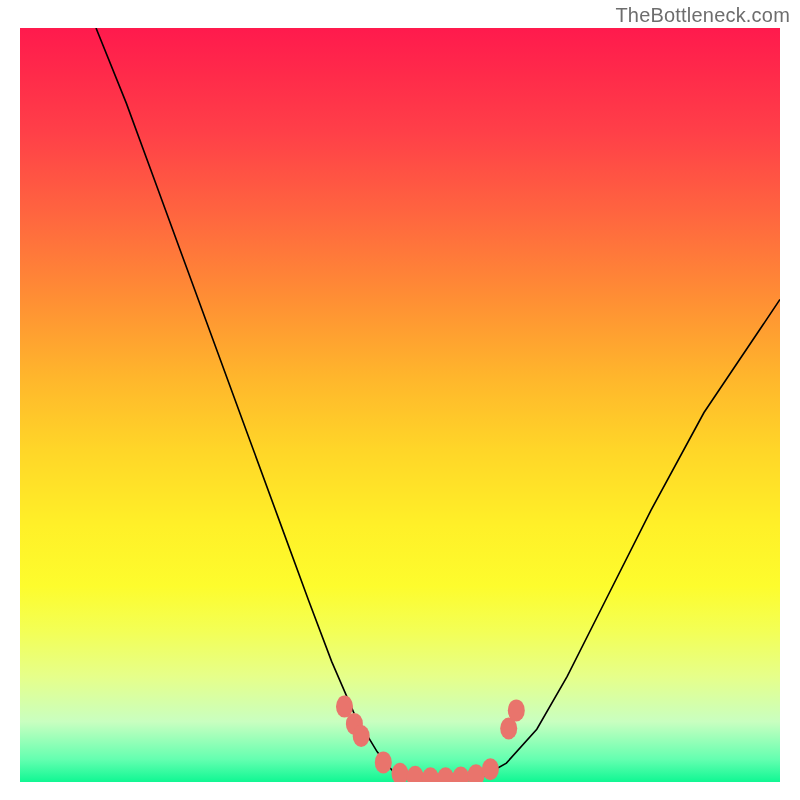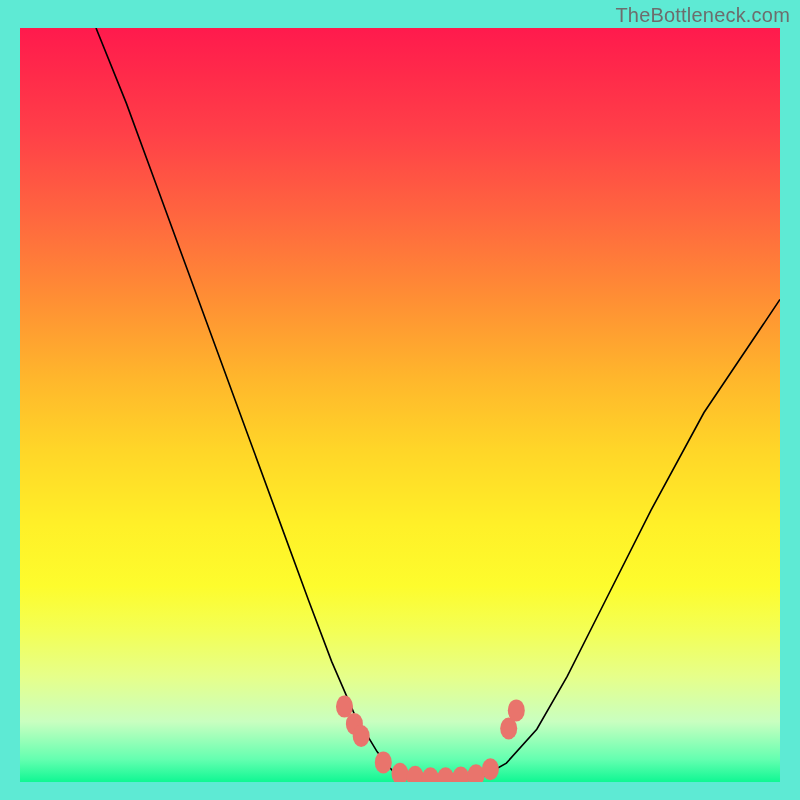--- a/index.html
+++ b/index.html
@@ -8,21 +8,21 @@
     width: 800px;
     height: 800px;
     background: #000;
     overflow: hidden;
     font-family: Arial, Helvetica, sans-serif;
   }
   .frame {
     position: absolute;
     left: 0; top: 0;
     width: 800px; height: 800px;
-    background: #5eead4;
+    background: #ffffff;
   }
   .plot {
     position: absolute;
     left: 20px;
     top: 28px;
     width: 760px;
     height: 754px;
     
     background: linear-gradient(to bottom,
       #ff1a4d 0%,

